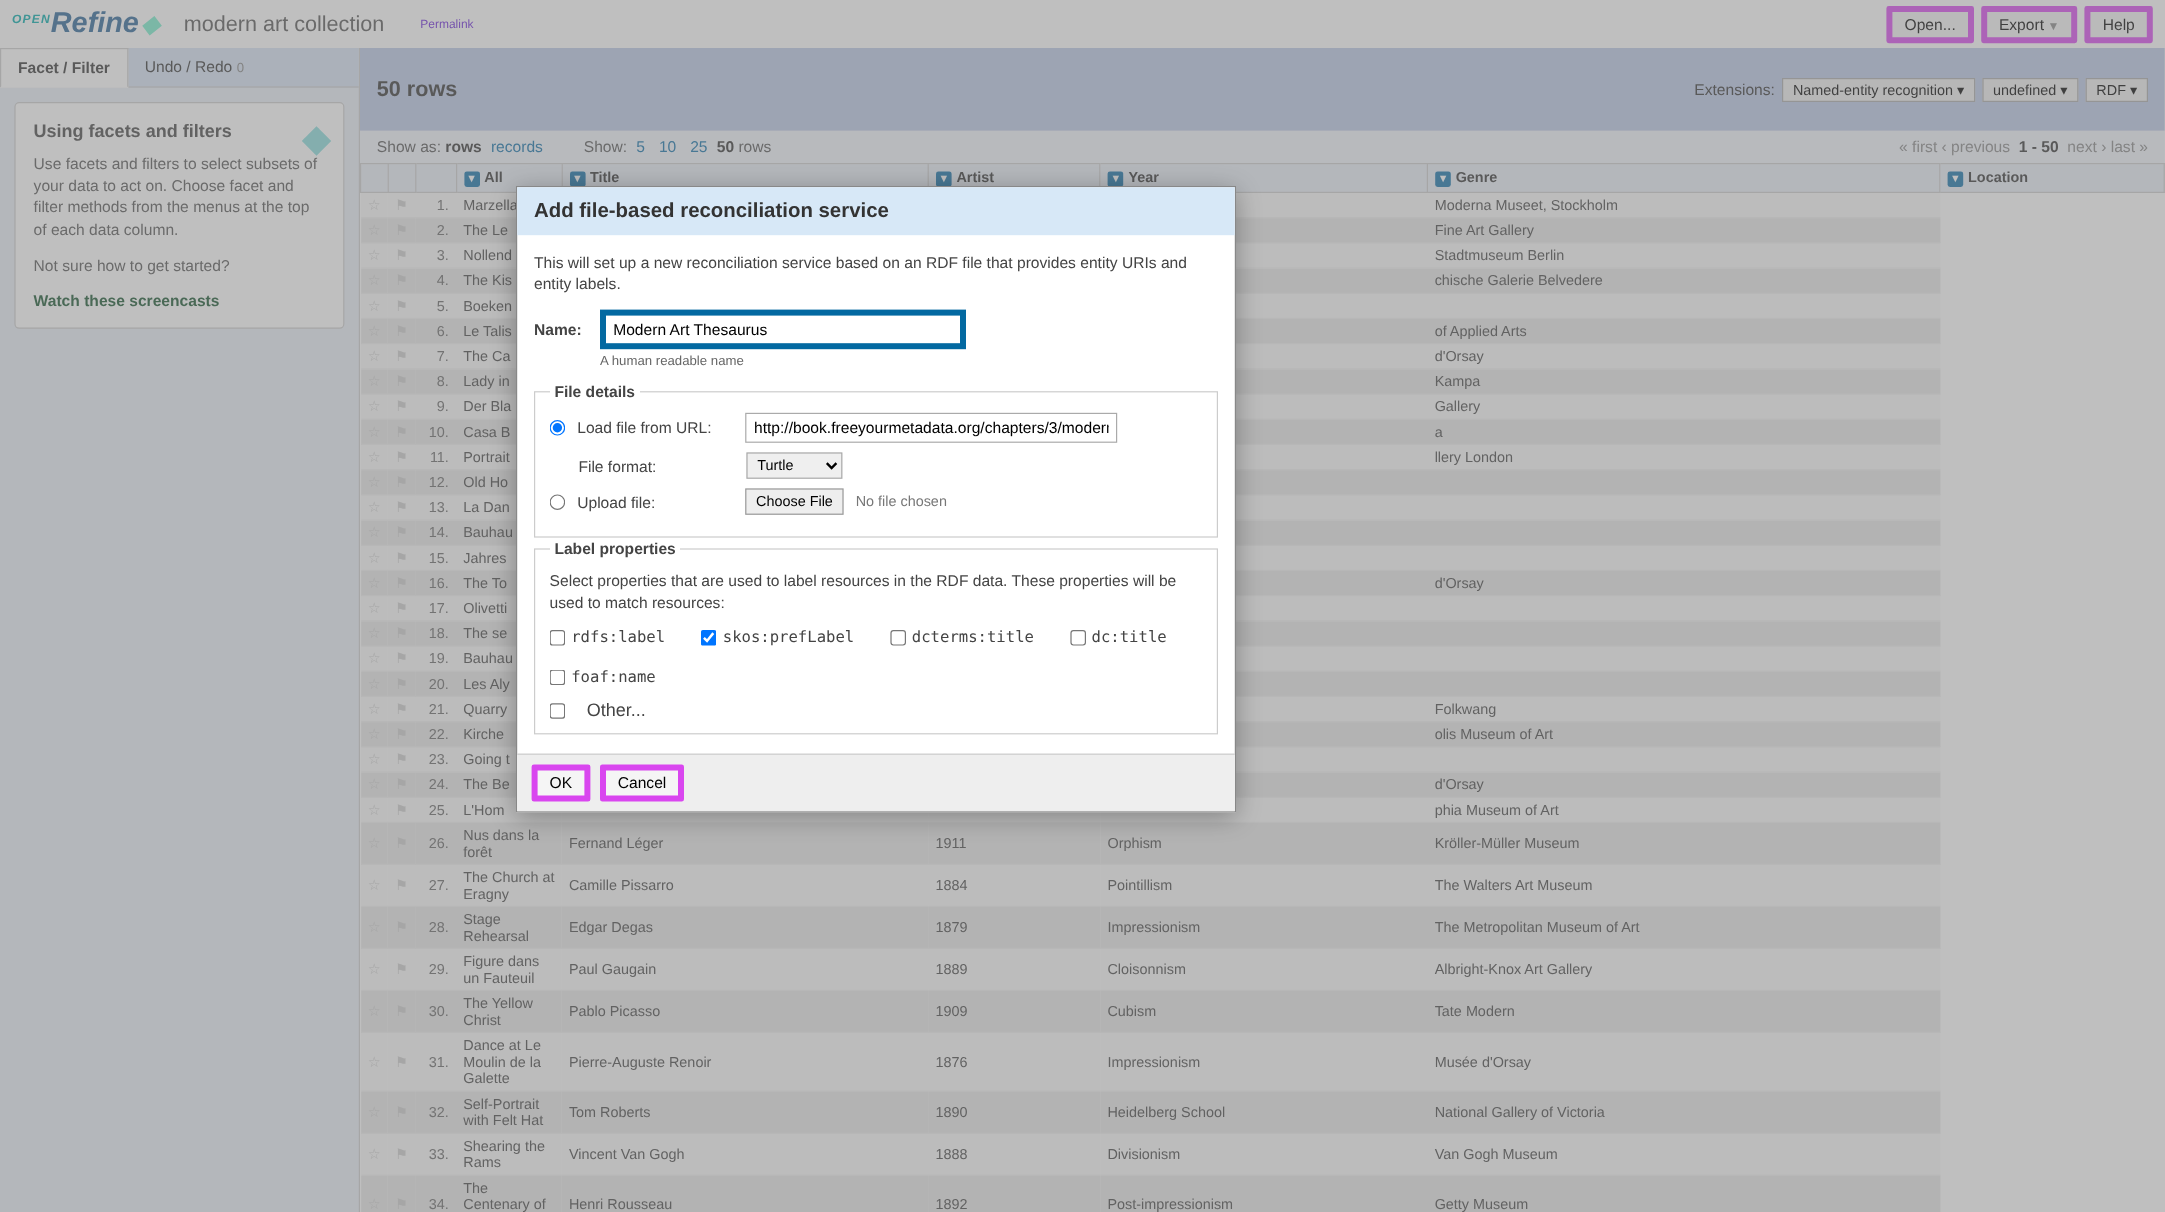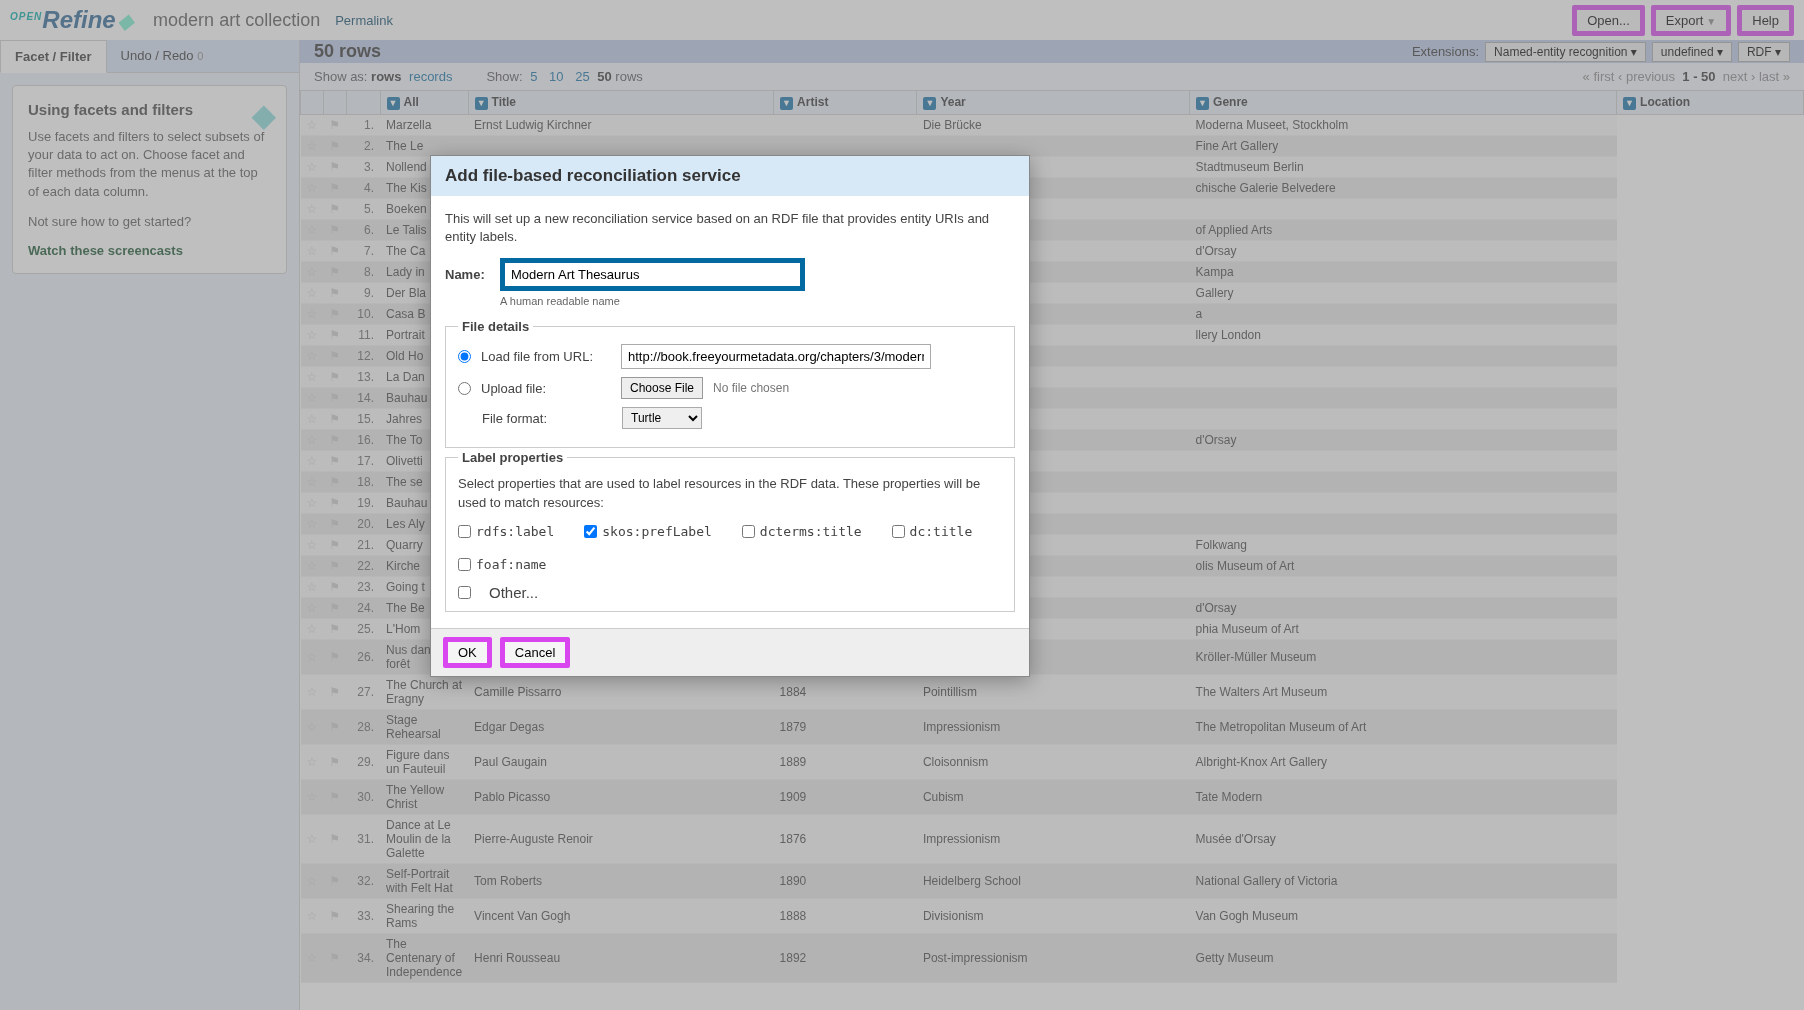--- a/index.html
+++ b/index.html
@@ -5,37 +5,37 @@
 * { box-sizing: border-box; margin: 0; padding: 0; }
 body { font-family: Arial, Helvetica, sans-serif; font-size: 13px; color: #333; background: #fff; overflow: hidden; }
 .scrim { position: fixed; inset: 0; background: rgba(128,128,128,0.5); z-index: 10; }
 .header { display: flex; align-items: center; padding: 5px 10px; height: 40px; }
 .logo { display: flex; align-items: center; margin-right: 20px; }
 .logo-text { font-style: italic; font-size: 24px; font-weight: bold; }
 .logo-open { color: #0aa; font-size: 10px; font-weight: bold; letter-spacing: 1px; position: relative; top: -8px; }
 .logo-refine { color: #2a6496; }
 .diamond { color: #7ec; font-size: 20px; margin-left: 2px; }
 .project-name { font-size: 18px; color: #555; margin-right: 15px; }
-.permalink { color: #0c4a6e; font-size: 13px; }
+.permalink { color: #6d28d9; font-size: 10px; margin-left: 15px; }
 .header-right { margin-left: auto; display: flex; gap: 6px; }
 .btn { background: #f5f5f5; border: 5px solid #d946ef; padding: 3px 10px; font-size: 13px; cursor: pointer; border-radius: 2px; }
 .btn .caret { font-size: 10px; margin-left: 3px; color: #888; }
 .body { display: flex; height: calc(100vh - 40px); border-radius: 12px; }
 .sidebar { width: 300px; background: #e8eef7; border-right: 1px solid #ccc; }
 .tabs { display: flex; border-bottom: 1px solid #ccc; background: #d7e3f4; }
 .tab { padding: 8px 14px; font-size: 13px; cursor: pointer; }
 .tab.active { background: #fff; border: 1px solid #ccc; border-bottom: 1px solid #fff; margin-bottom: -1px; font-weight: bold; }
 .tab .count { color: #888; font-size: 11px; }
 .help-box { margin: 12px; background: #fff; border: 1px solid #ccc; border-radius: 4px; padding: 15px; position: relative; }
 .help-box h3 { font-size: 15px; margin-bottom: 10px; color: #444; }
 .help-box p { font-size: 13px; color: #555; line-height: 1.4; margin-bottom: 12px; }
 .help-box a { color: #14532d; font-weight: bold; text-decoration: none; }
 .help-diamond { position: absolute; top: 10px; right: 10px; color: #8dd; font-size: 32px; }
 .main { flex: 1; display: flex; flex-direction: column; }
-.summary-bar { background: #bbc8e6; padding: 1px 14px; display: flex; align-items: center; }
+.summary-bar { background: #bbc8e6; padding: 24px 14px; display: flex; align-items: center; }
 .summary-bar h2 { font-size: 18px; color: #333; }
 .ext { margin-left: auto; display: flex; align-items: center; gap: 6px; font-size: 13px; }
 .ext-btn { background: #eee; border: 1px solid #aaa; padding: 2px 8px; font-size: 12px; cursor: pointer; }
 .controls-bar { background: #f0f4fb; padding: 6px 14px; display: flex; align-items: center; font-size: 13px; color: #555; }
 .controls-bar a { color: #1170a9; margin: 0 4px; cursor: pointer; }
 .controls-bar .seg { margin-right: 30px; }
 .controls-bar .bold { font-weight: bold; color: #333; }
 .pager { margin-left: auto; color: #888; }
 .pager .bold { color: #333; }
 .table-wrap { flex: 1; overflow: auto; }
@@ -511,29 +511,29 @@
     <div class="hint">A human readable name</div>
 
     <fieldset>
       <legend>File details</legend>
       <div class="fs-row">
         <input type="radio" name="src" checked="" style="">
         <span class="lbl">Load file from URL:</span>
         <input type="text" value="http://book.freeyourmetadata.org/chapters/3/modern" style="">
       </div>
       <div class="fs-row">
+        <span style="width:14px"></span>
+        <span class="lbl">File format:</span>
+        <select><option>Turtle</option></select>
+      </div>
+      <div class="fs-row">
         <input type="radio" name="src" style="">
         <span class="lbl">Upload file:</span>
         <button class="filebtn">Choose File</button>
         <span class="nofile">No file chosen</span>
-      </div>
-      <div class="fs-row">
-        <span style="width:14px"></span>
-        <span class="lbl">File format:</span>
-        <select><option>Turtle</option></select>
       </div>
     </fieldset>
 
     <fieldset>
       <legend>Label properties</legend>
       <p>Select properties that are used to label resources in the RDF data. These properties will be used to match resources:</p>
       <div class="props">
         <label>
             <input type="checkbox" style="">
             <span>rdfs:label</span>

